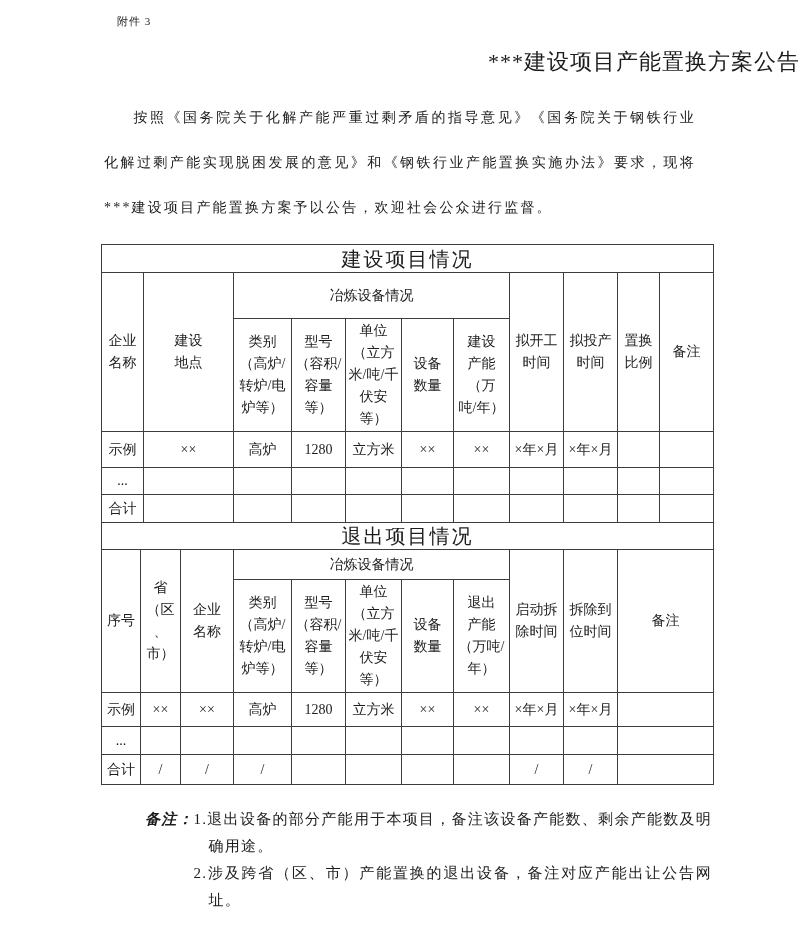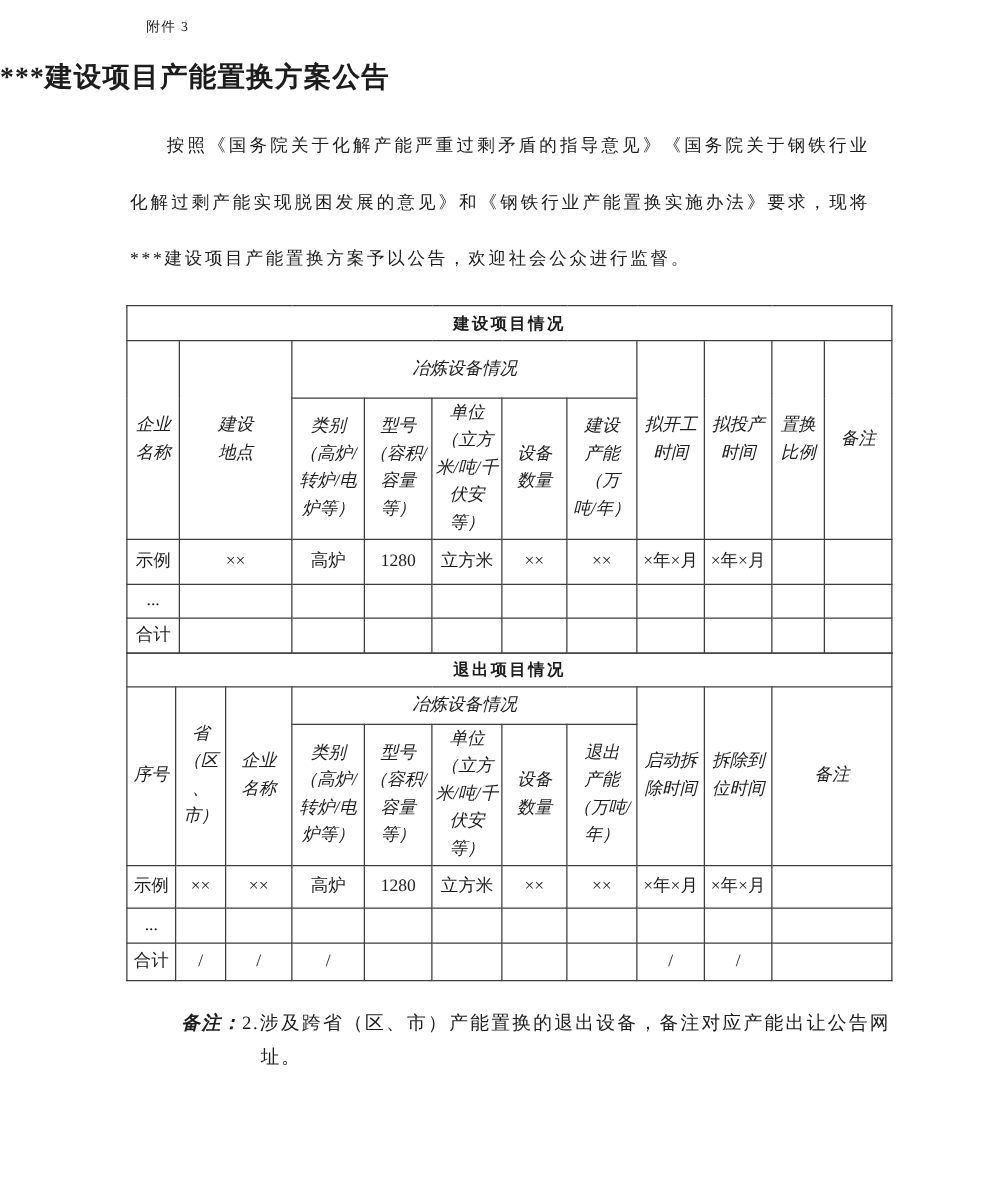--- a/index.html
+++ b/index.html
@@ -11,23 +11,23 @@
     font-family: "Liberation Serif", "DejaVu Serif", serif;
     position: relative;
   }
   .attachment {
     margin: 14px 0 0 117px;
     font-size: 11px;
     letter-spacing: 1px;
   }
   .doc-title {
     margin-top: 18px;
-    text-align: left;
+    text-align: right;
     font-size: 22px;
-    font-weight: 700;
+    font-weight: 400;
     letter-spacing: 1px;
   }
   .intro {
     margin: 18px 104px 0 104px;
     font-size: 14px;
     line-height: 45px;
     letter-spacing: 2.2px;
     text-indent: 2.1em;
     text-align: justify;
   }
@@ -44,25 +44,25 @@
   }
   table.doc-table + table.doc-table { margin-top: -1px; text-align: center; }
   .doc-table td {
     border: 1px solid #3d3d3d;
     padding: 1px 2px;
     vertical-align: middle;
     overflow: hidden;
     line-height: 22px;
   }
   .doc-table td.sec-title {
-    font-weight: 700;
-    font-size: 13px;
+    font-weight: 400;
+    font-size: 20px;
     letter-spacing: 2px;
   }
-  .doc-table td.hdr { white-space: pre-line; font-style: italic; }
+  .doc-table td.hdr { white-space: pre-line; }
   
   .t1-title   { height: 28px; }
   .t1-band    { height: 46px; }
   .t1-sub     { height: 89px; }
   .t1-example { height: 36px; }
   .t1-dots    { height: 27px; }
   .t1-total   { height: 28px; }
   .t2-title   { height: 27px; }
   .t2-band    { height: 30px; }
   .t2-sub     { height: 90px; }
@@ -283,16 +283,17 @@
           <td>/</td>
       <td></td>
     </tr>
   </tbody>
     </table>
 </div>
 
 <div class="notes">
   <span class="notes-label">备注：</span>
   <div class="notes-items">
+    <div class="note-item">1.退出设备的部分产能用于本项目，备注该设备产能数、剩余产能数及明确用途。</div>
     <div class="note-item">2.涉及跨省（区、市）产能置换的退出设备，备注对应产能出让公告网址。</div>
 
   </div>
 </div>
 
 </body></html>

